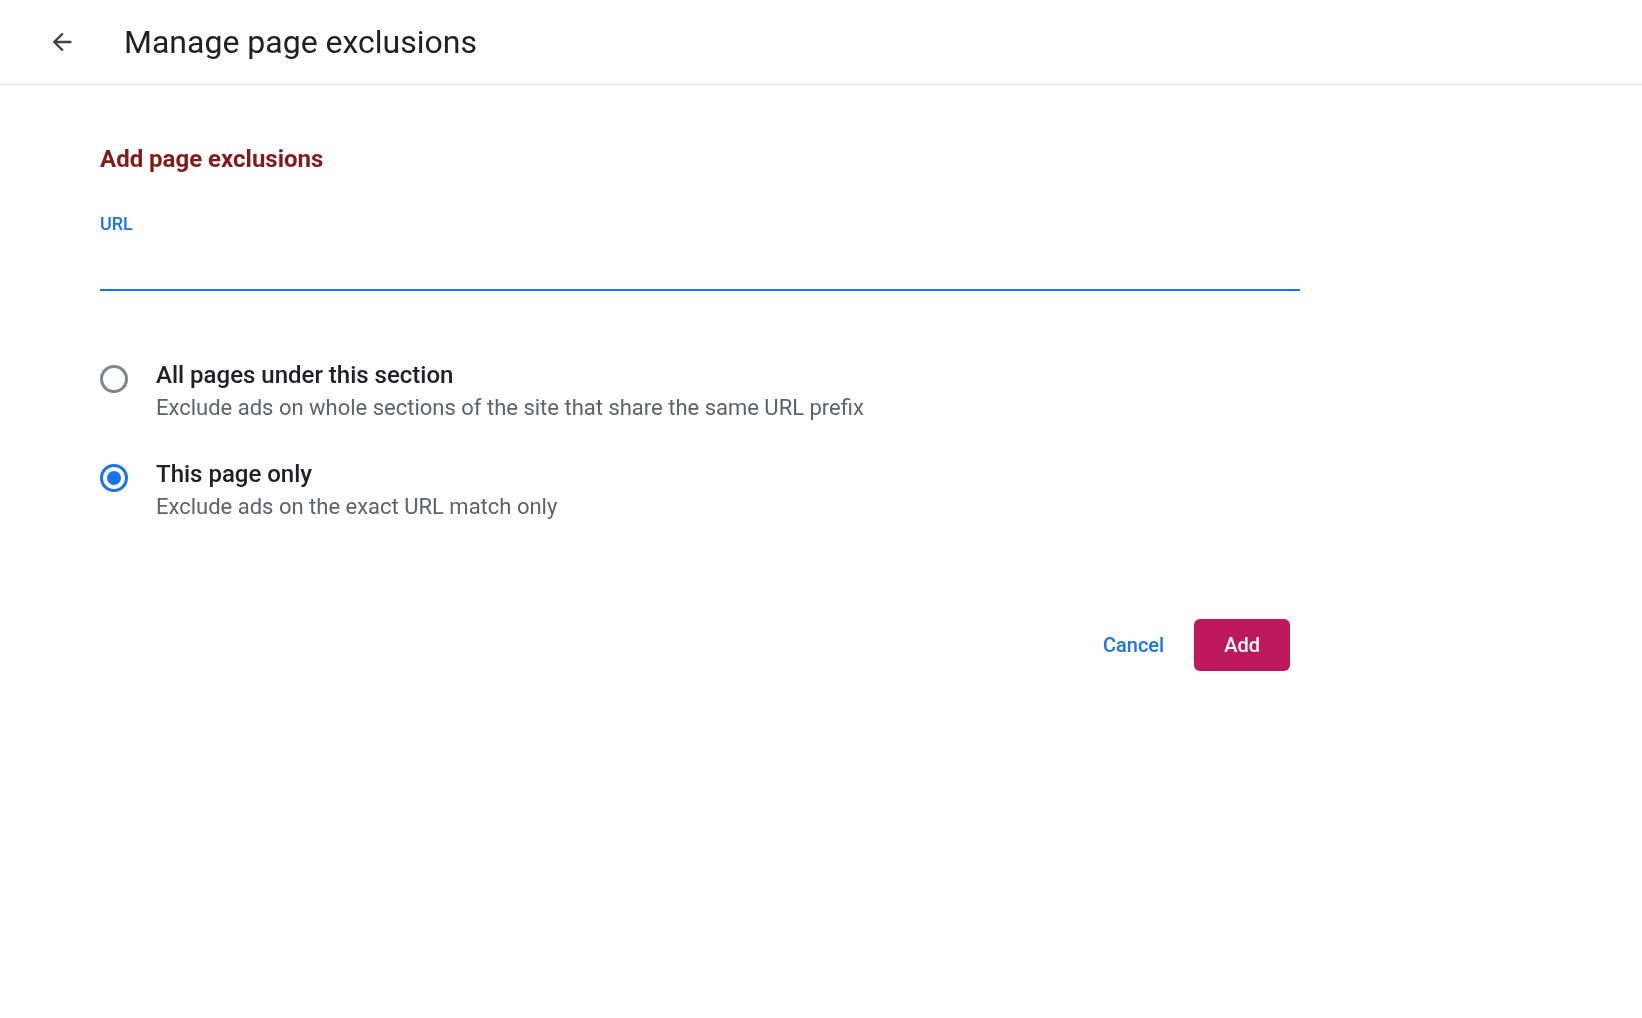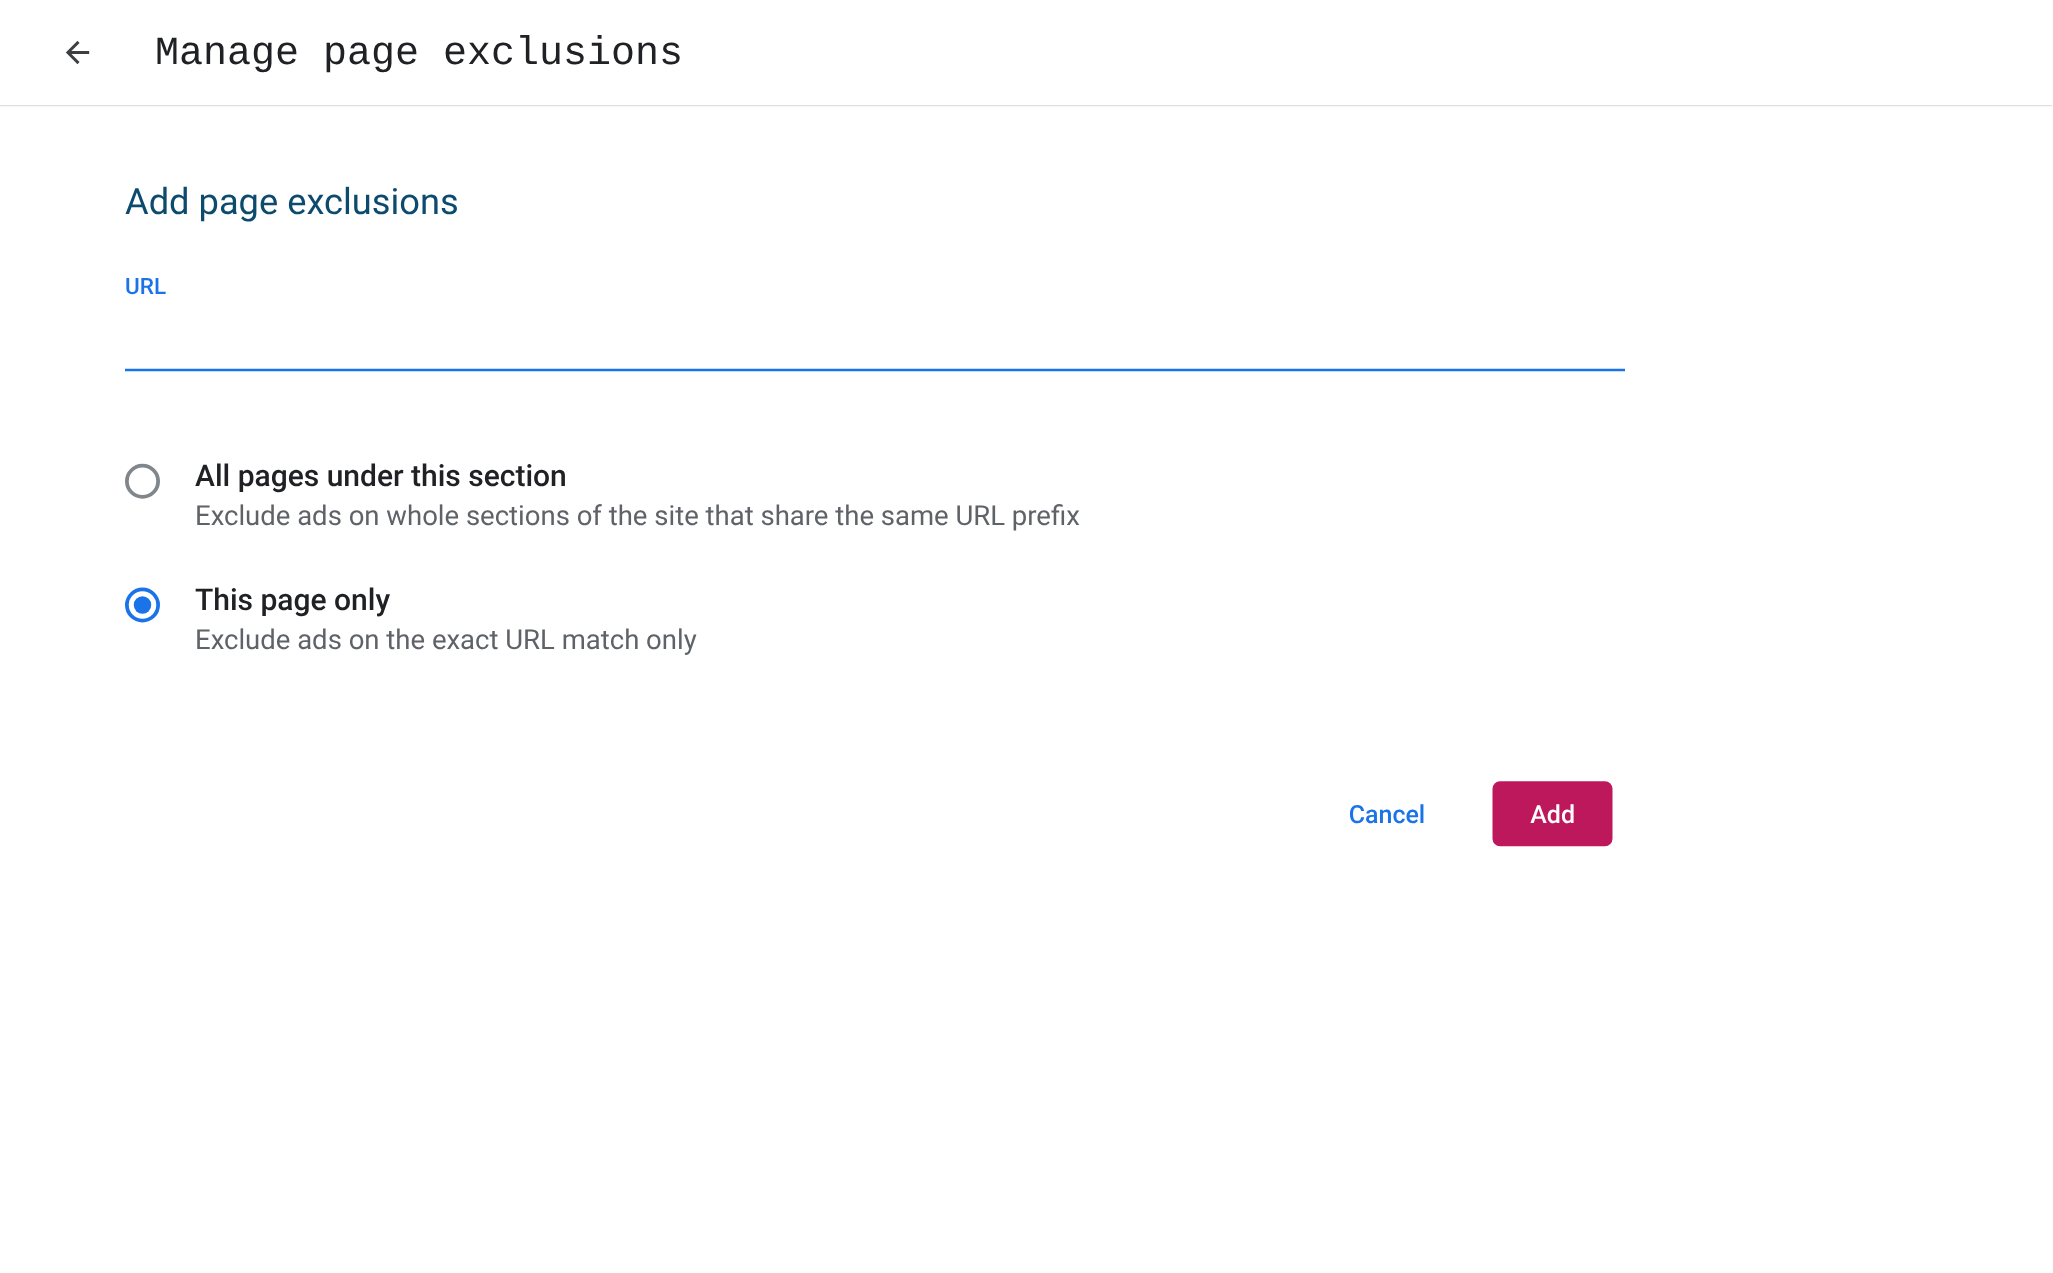--- a/index.html
+++ b/index.html
@@ -30,30 +30,29 @@
     }
     .back-button svg {
       width: 28px;
       height: 28px;
       fill: #3c4043;
     }
     .header-title {
       font-size: 32px;
       font-weight: 400;
       color: #202124;
-      font-family: Liberation Mono, monospace;
     }
     .content {
       padding: 60px 100px 30px 100px;
       max-width: 1400px;
     }
     .section-title {
-      font-size: 29px;
-      font-weight: 400;
-      color: #0c4a6e;
+      font-size: 24px;
+      font-weight: 700;
+      color: #7f1d1d;
       margin-bottom: 40px;
     }
     .input-group {
       margin-bottom: 70px;
     }
     .input-label {
       display: block;
       font-size: 18px;
       color: #1a73e8;
       font-weight: 500;
@@ -118,21 +117,20 @@
       margin-bottom: 6px;
     }
     .radio-description {
       font-size: 22px;
       color: #5f6368;
       font-weight: 400;
     }
     .button-row {
       display: flex;
       justify-content: flex-end;
-      gap: 24px;
       margin-top: 100px;
       padding-right: 10px;
     }
     .btn {
       font-size: 20px;
       font-weight: 500;
       padding: 14px 30px;
       border-radius: 6px;
       border: none;
       cursor: pointer;

